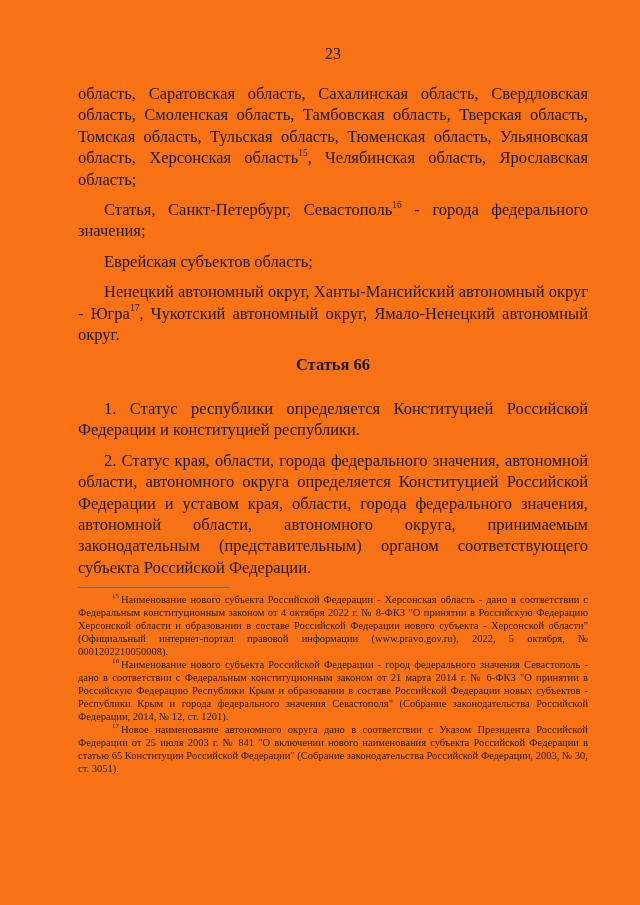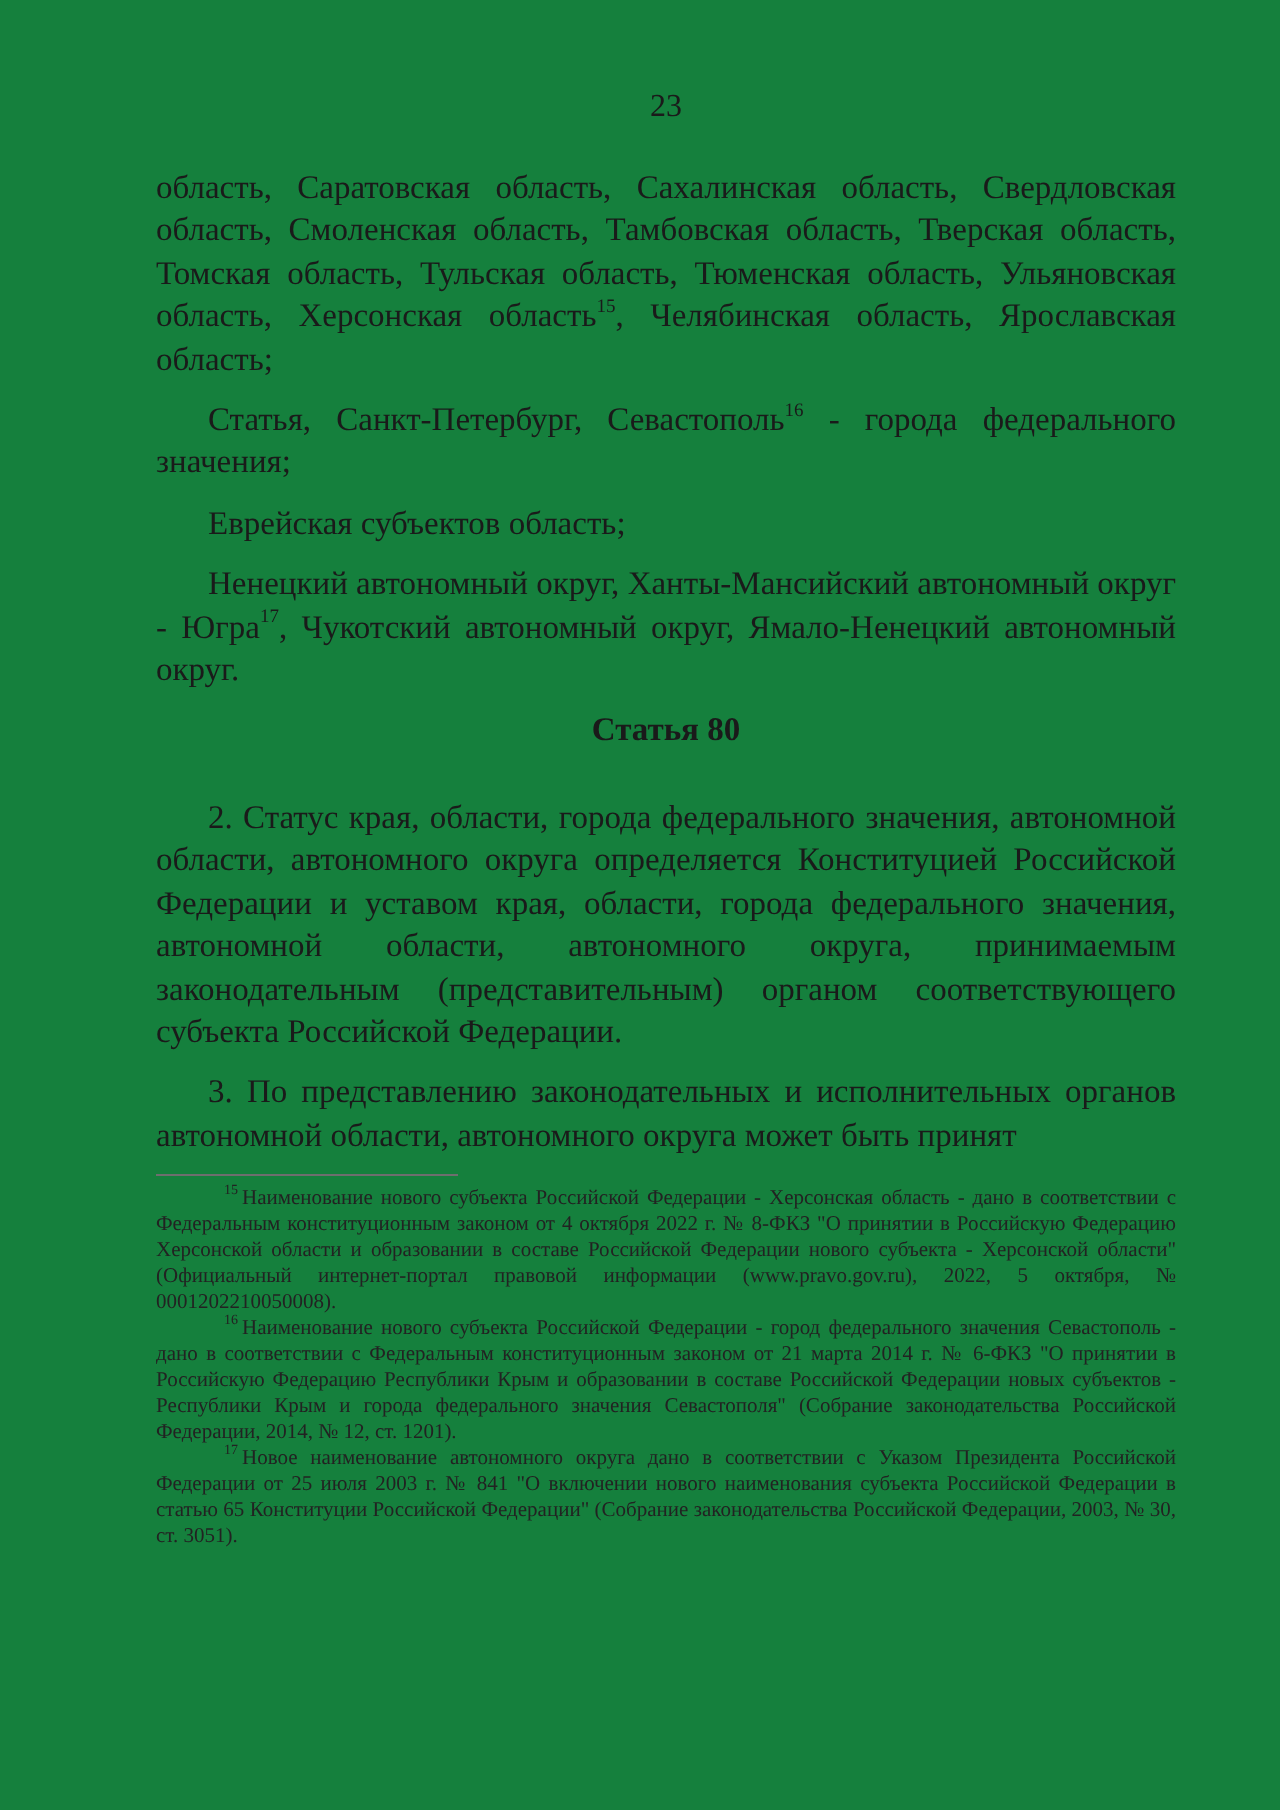--- a/index.html
+++ b/index.html
@@ -1,20 +1,20 @@
 <!DOCTYPE html>
 <html lang="ru"><head>
 <meta charset="utf-8">
 <style>
   html, body { margin: 0; padding: 0; background: #ffffff; }
   .page {
     position: relative;
     width: 640px;
     height: 905px;
-    background: #15803d;
+    background: #f97316;
     font-family: "Liberation Serif", serif;
     color: #1a1a1a;
     overflow: hidden;
   }
   .textblock {
     position: absolute;
     left: 78px;
     top: 45px;
     width: 510px;
   }
@@ -80,26 +80,26 @@
 
     <p class="body noindent"><span>область, Саратовская область, Сахалинская область, Свердловская область, Смоленская область, Тамбовская область, Тверская область, Томская область, Тульская область, Тюменская область, Ульяновская область, Херсонская область</span><sup class="fnref">15</sup><span>, Челябинская область, Ярославская область;</span></p>
 
     <p class="body"><span>Статья, Санкт-Петербург, Севастополь</span><sup class="fnref">16</sup><span> - города федерального значения;</span></p>
 
     <p class="body"><span>Еврейская субъектов область;</span></p>
 
     <p class="body"><span>Ненецкий автономный округ, Ханты-Мансийский автономный округ - Югра</span><sup class="fnref">17</sup><span>, Чукотский автономный округ, Ямало-Ненецкий автономный округ.</span></p>
 
 
-    <div class="article-heading">Статья 80</div>
+    <div class="article-heading">Статья 66</div>
 
+    <p class="body"><span>1. Статус республики определяется Конституцией Российской Федерации и конституцией республики.</span></p>
 
     <p class="body"><span>2. Статус края, области, города федерального значения, автономной области, автономного округа определяется Конституцией Российской Федерации и уставом края, области, города федерального значения, автономной области, автономного округа, принимаемым законодательным (представительным) органом соответствующего субъекта Российской Федерации.</span></p>
 
-    <p class="body"><span>3. По представлению законодательных и исполнительных органов автономной области, автономного округа может быть принят</span></p>
 
     <div class="footnotes">
       <div class="fnrule"></div>
 
       <p class="fn"><sup class="fnref">15</sup><span>Наименование нового субъекта Российской Федерации - Херсонская область - дано в соответствии с Федеральным конституционным законом от 4 октября 2022 г. № 8-ФКЗ "О принятии в Российскую Федерацию Херсонской области и образовании в составе Российской Федерации нового субъекта - Херсонской области" (Официальный интернет-портал правовой информации (www.pravo.gov.ru), 2022, 5 октября, № 0001202210050008).</span></p>
 
       <p class="fn"><sup class="fnref">16</sup><span>Наименование нового субъекта Российской Федерации - город федерального значения Севастополь - дано в соответствии с Федеральным конституционным законом от 21 марта 2014 г. № 6-ФКЗ "О принятии в Российскую Федерацию Республики Крым и образовании в составе Российской Федерации новых субъектов - Республики Крым и города федерального значения Севастополя" (Собрание законодательства Российской Федерации, 2014, № 12, ст. 1201).</span></p>
 
       <p class="fn"><sup class="fnref">17</sup><span>Новое наименование автономного округа дано в соответствии с Указом Президента Российской Федерации от 25 июля 2003 г. № 841 "О включении нового наименования субъекта Российской Федерации в статью 65 Конституции Российской Федерации" (Собрание законодательства Российской Федерации, 2003, № 30, ст. 3051).</span></p>
     </div>

